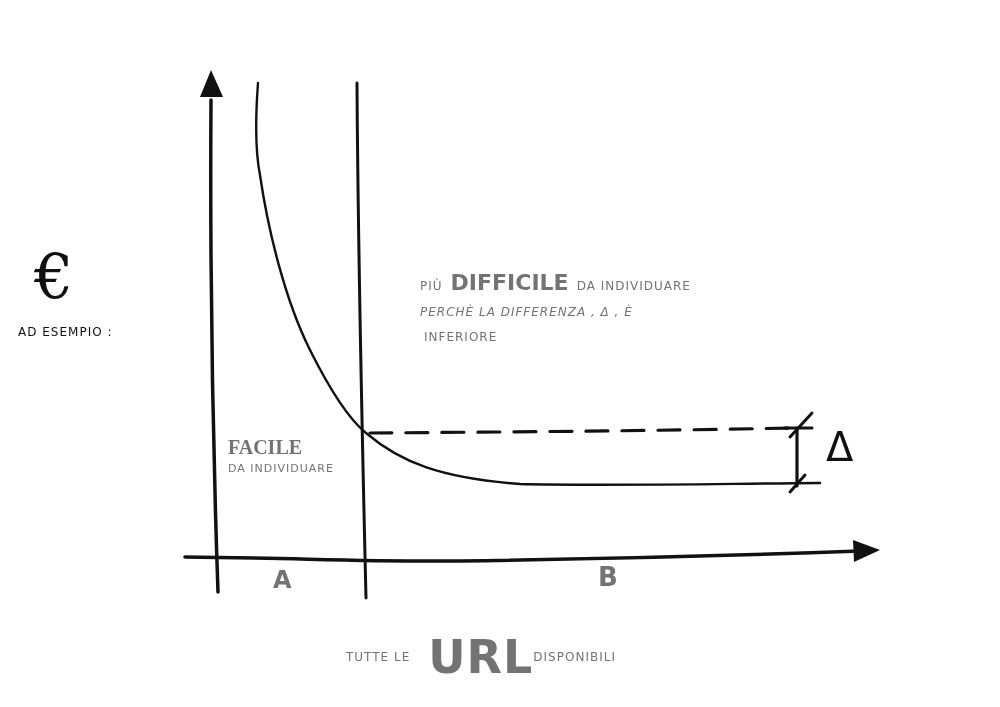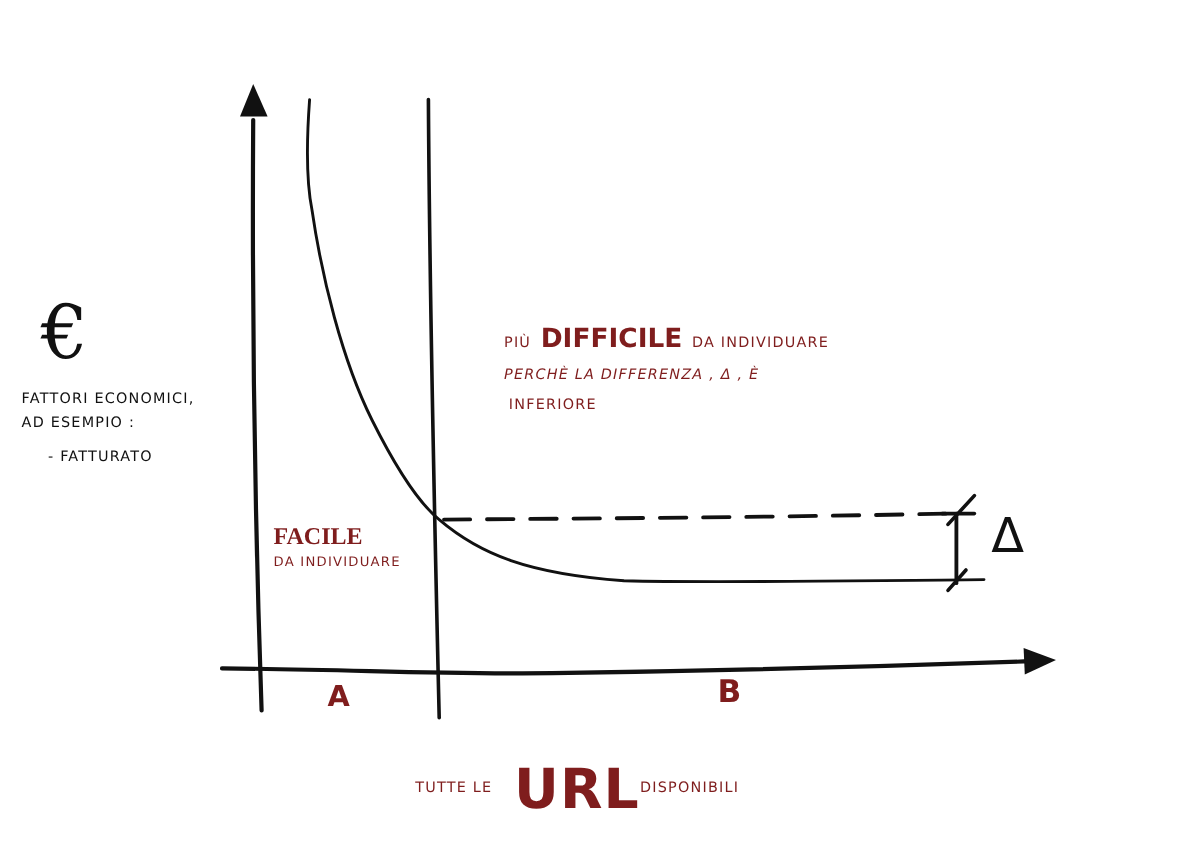--- a/index.html
+++ b/index.html
@@ -1,19 +1,19 @@
 <!DOCTYPE html>
 <html><head>
 <meta charset="utf-8">
 <style>
   html, body { margin: 0; padding: 0; background: #ffffff; }
   body { width: 1000px; height: 707px; position: relative; overflow: hidden;
          font-family: "DejaVu Sans", sans-serif; color: #111111; }
   svg.sketch { position: absolute; left: 0; top: 0; }
-  .lbl { position: absolute; white-space: nowrap; color: #7f1d1d; letter-spacing: 1px;
+  .lbl { position: absolute; white-space: nowrap; color: #737373; letter-spacing: 1px;
          font-family: "DejaVu Sans", sans-serif; text-transform: uppercase; }
   .big { font-weight: 700; }
   .euro { position: absolute; left: 34px; top: 246px; font-size: 62px; font-weight: 400;
           font-family: "DejaVu Serif", serif; color: #111; line-height: 1; }
   .ylabel-block { position: absolute; left: 18px; top: 322px; font-size: 12px;
                   line-height: 20px; letter-spacing: 1px; text-transform: uppercase; }
   .ylabel-block .item { padding-left: 22px; }
   .diff-line1 { position: absolute; left: 420px; top: 270px; font-size: 12px; }
   .diff-line1 .big { font-size: 22px; letter-spacing: 0px; margin: 0 8px; }
   .diff-line2 { position: absolute; left: 420px; top: 305px; font-size: 12px; font-style: italic; }
@@ -54,24 +54,22 @@
   <g>
     <path d="M797,428 L797,486" stroke="#111" stroke-width="3.2" fill="none" stroke-linecap="round"></path>
     <path d="M785,428 L812,428" stroke="#111" stroke-width="3" fill="none" stroke-linecap="round"></path>
     <path d="M790,437 L812,413" stroke="#111" stroke-width="3" fill="none" stroke-linecap="round"></path>
     <path d="M790,492 L805,475" stroke="#111" stroke-width="3" fill="none" stroke-linecap="round"></path>
   </g>
 </svg>
 
 <div class="euro">€</div>
 <div class="ylabel-block">
-  <div>Fattori economici,</div>
   <div>ad esempio :</div>
   <div style="height:8px"></div>
-  <div class="item">- Fatturato</div>
 </div>
 
 <div class="lbl diff-line1">
   <span>Più</span><span class="big">DIFFICILE</span><span>da individuare</span>
 </div>
 <div class="lbl diff-line2">perchè la differenza , Δ , è</div>
 <div class="lbl diff-line3">inferiore</div>
 
 <div class="lbl facile">FACILE</div>
 <div class="lbl facile-sub">da individuare</div>

